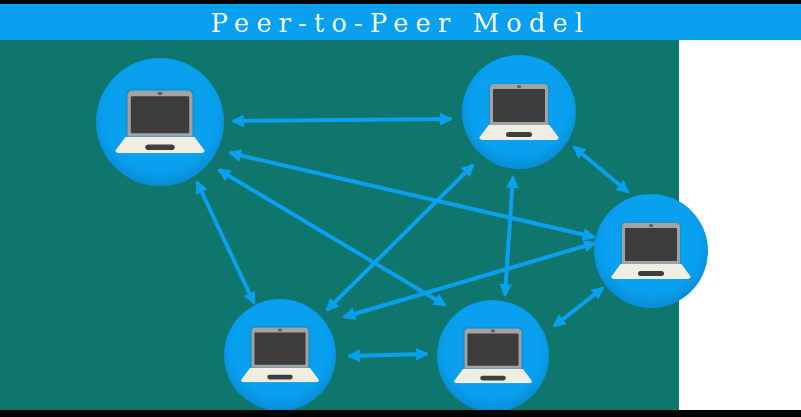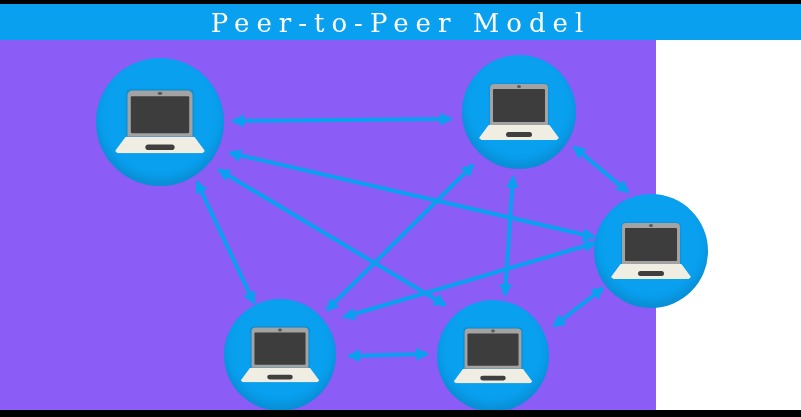--- a/index.html
+++ b/index.html
@@ -2,21 +2,21 @@
 <html><head>
 <meta charset="utf-8">
 <style>
   html,body{margin:0;padding:0;}
   body{
     width:801px;height:417px;overflow:hidden;
     background:#ffffff;
     font-family:"DejaVu Serif","Liberation Serif",serif;
     position:relative;
   }
-  .stage{position:relative;width:656px;height:417px;background:#8b5cf6;}
+  .stage{position:relative;width:656px;height:417px;background:#0f766e;padding-left:23px;}
 
   
   .top-edge{position:absolute;left:0;top:0;width:801px;height:4px;background:#000;z-index:6;}
   .header{
     position:absolute;left:0;top:4px;width:801px;height:36px;
     background:#09a0f0;display:flex;align-items:center;justify-content:center;z-index:5;
   }
   .header .title{
     color:#fff;font-size:26px;font-weight:500;letter-spacing:7px;
     white-space:nowrap;line-height:1;padding-top:1px;

